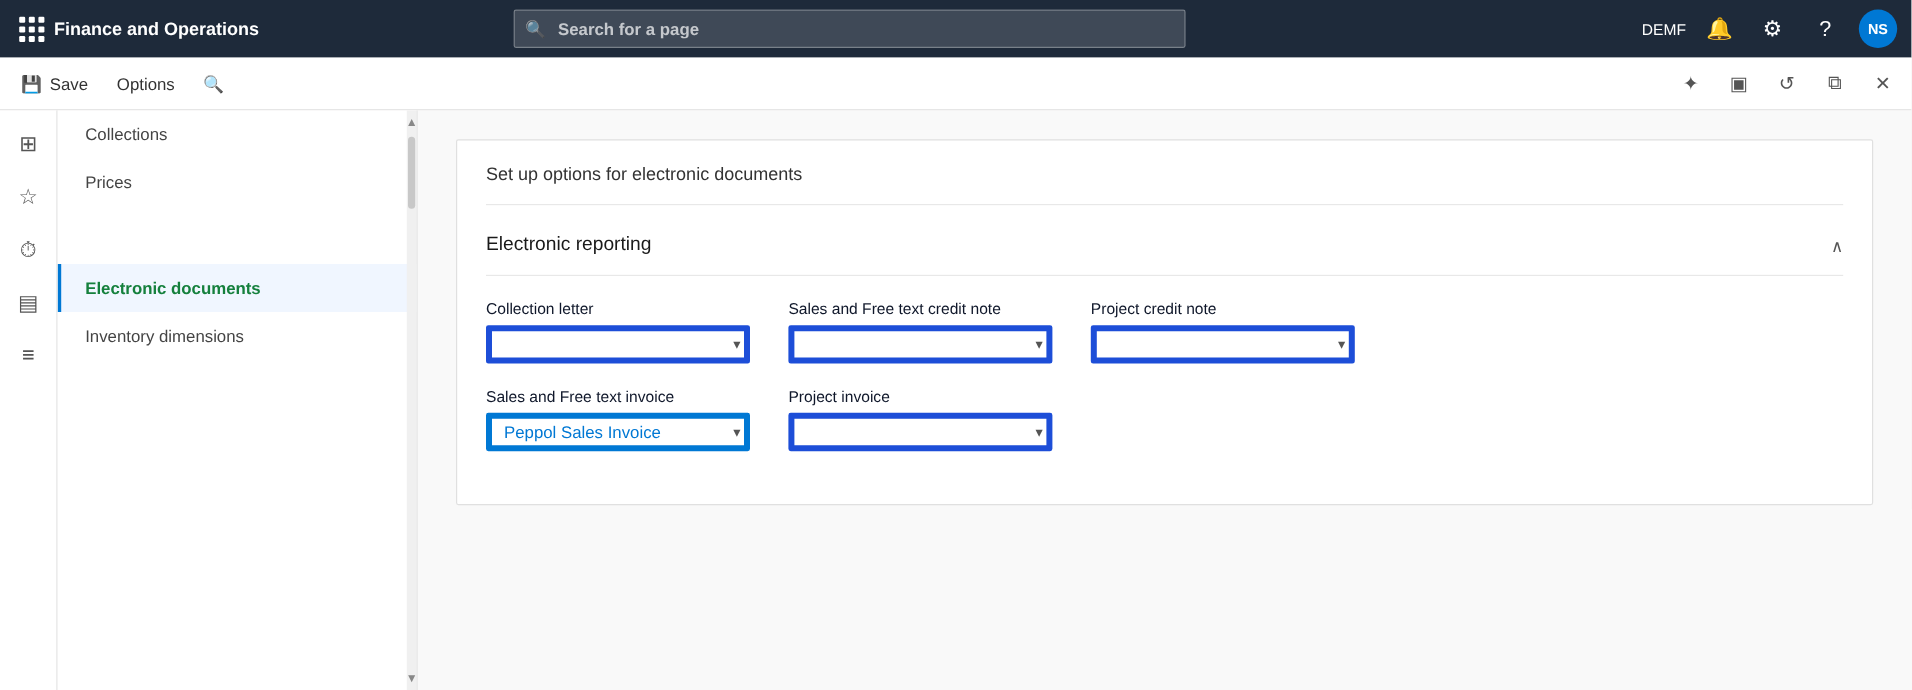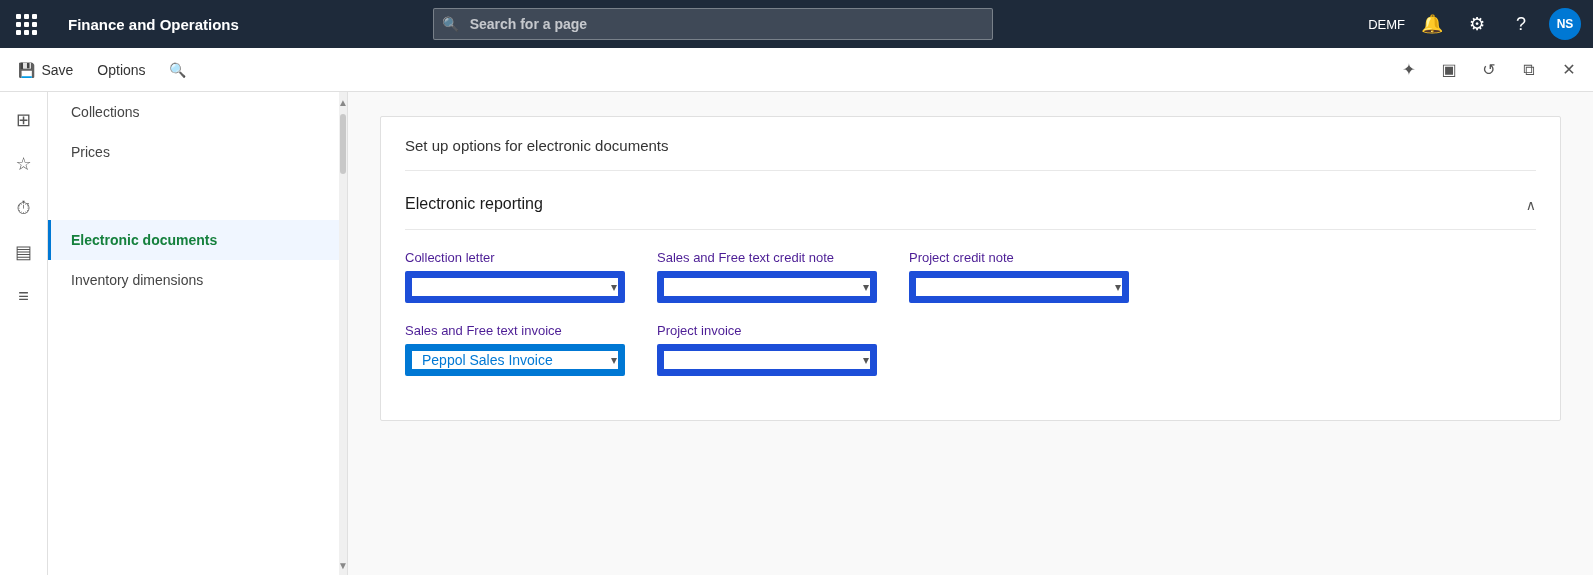--- a/index.html
+++ b/index.html
@@ -11,21 +11,21 @@
       height: 48px;
       display: flex;
       align-items: center;
       padding: 0 12px;
       color: white;
       gap: 12px;
     }
     .top-nav-left {
       display: flex;
       align-items: center;
-      gap: 28px;
+      gap: 5px;
       min-width: 220px;
     }
     .waffle-icon {
       width: 28px;
       height: 28px;
       display: flex;
       flex-direction: column;
       justify-content: center;
       align-items: center;
       gap: 3px;
@@ -270,26 +270,26 @@
     }
     .form-field {
       display: flex;
       flex-direction: column;
       gap: 6px;
       min-width: 200px;
       flex: 0 0 220px;
     }
     .form-label {
       font-size: 13px;
-      color: #4c1d95;
+      color: #0f172a;
       font-weight: 400;
     }
     .form-select {
       height: 32px;
-      border: 7px solid #1d4ed8;
+      border: 5px solid #1d4ed8;
       background: #fff;
       padding: 0 32px 0 10px;
       font-size: 14px;
       color: #1a1a1a;
       cursor: pointer;
       appearance: none;
       -webkit-appearance: none;
       position: relative;
       border-radius: 2px;
       outline: none;

